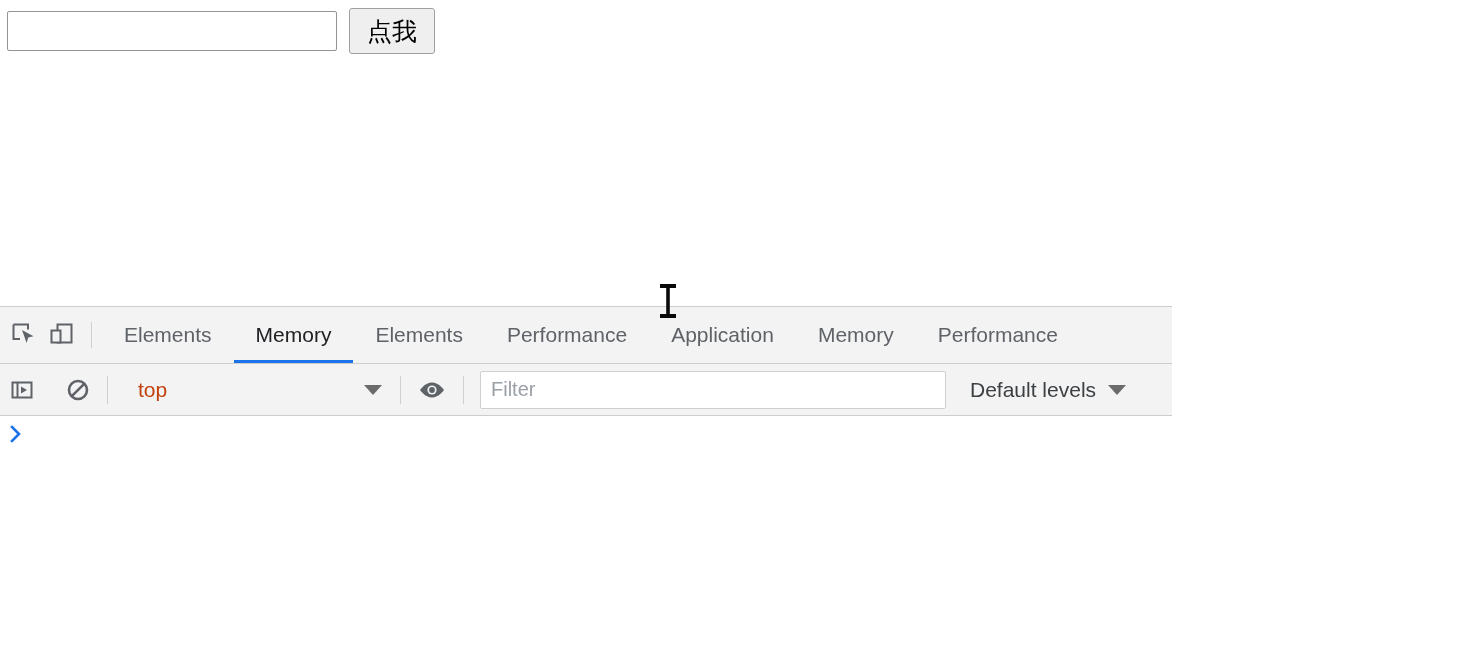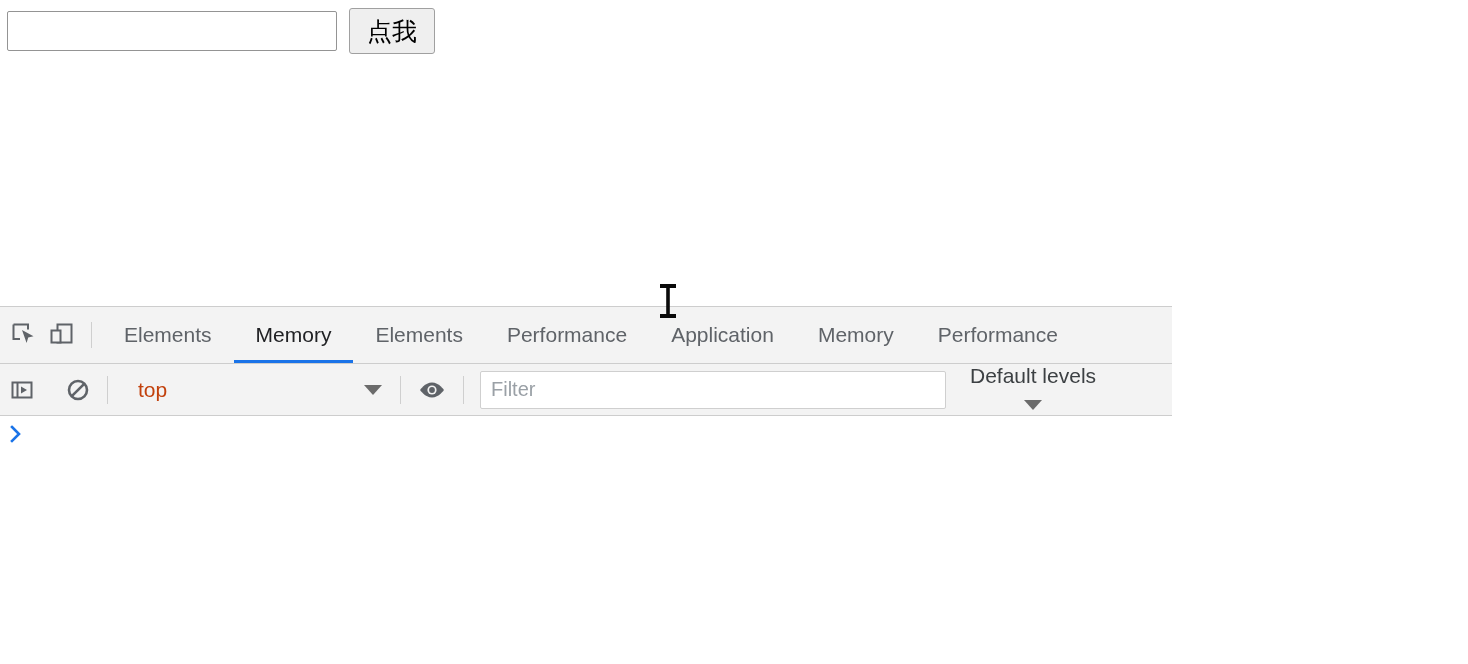--- a/index.html
+++ b/index.html
@@ -205,21 +205,20 @@
   .filter-input::placeholder { color: #9aa0a6; }
 
   .levels-select {
     display: flex;
     align-items: center;
     gap: 12px;
     margin-left: 18px;
     height: 100%;
     padding: 0 6px;
     cursor: pointer;
-    flex-direction: column;
   }
   .levels-select .label {
     font-size: 21px;
     color: #3c4043;
   }
 
   
   .console-body {
     position: relative;
     height: 263px;

